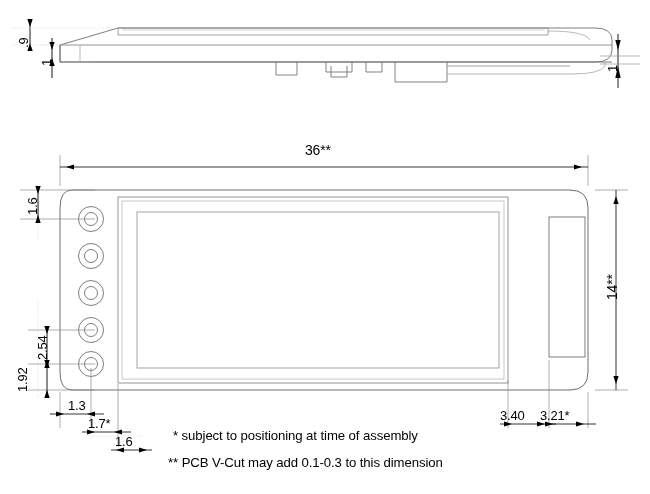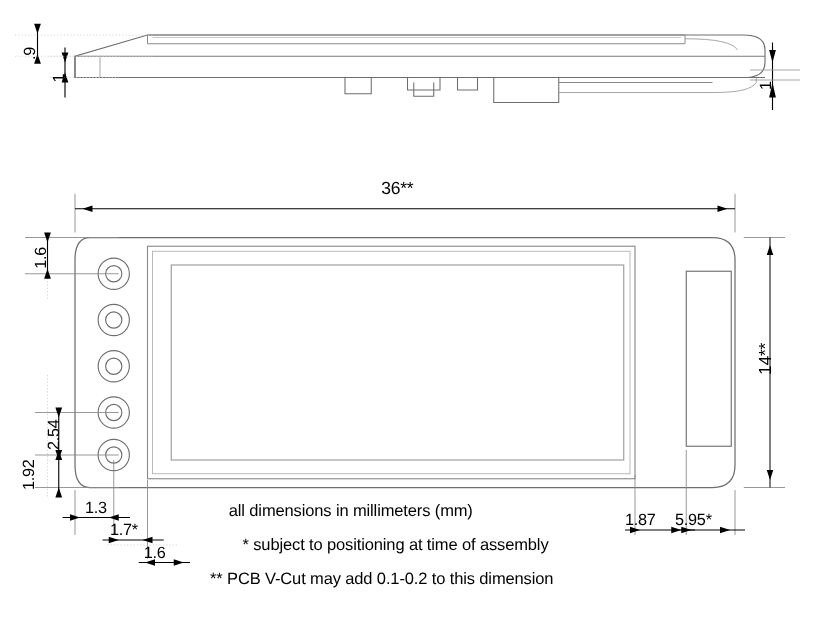--- a/index.html
+++ b/index.html
@@ -216,23 +216,22 @@
     <div class="dim-label rot90" style="left:35px; top:360px;">2.54</div>
 
     <div class="dim-label rot90" style="left:15px; top:392px;">1.92</div>
 
     <div class="dim-label" style="left:68px; top:398px;text-align:center;">1.3</div>
 
     <div class="dim-label" style="left:88px; top:416px;text-align:center;">1.7*</div>
 
     <div class="dim-label" style="left:115px; top:434px;">1.6</div>
 
-    <div class="dim-label" style="left:500px; top:408px;">1.87</div>
-
-    <div class="dim-label" style="left:540px; top:408px;">5.95*</div>
-
-    <div class="note" style="left:183px; top:401px;">all dimensions in millimeters (mm)</div>
-
-    <div class="note" style="left:173px; top:428px;margin-left:21px;">* subject to positioning at time of assembly</div>
-
-    <div class="note" style="left:168px; top:455px;">** PCB V-Cut may add 0.1-0.2 to this dimension</div>
+    <div class="dim-label" style="left:500px; top:408px;">3.40</div>
+
+    <div class="dim-label" style="left:540px; top:408px;">3.21*</div>
+
+
+    <div class="note" style="left:173px; top:428px;">* subject to positioning at time of assembly</div>
+
+    <div class="note" style="left:168px; top:455px;">** PCB V-Cut may add 0.1-0.3 to this dimension</div>
   </div>
 </div>
 
 </body></html>

